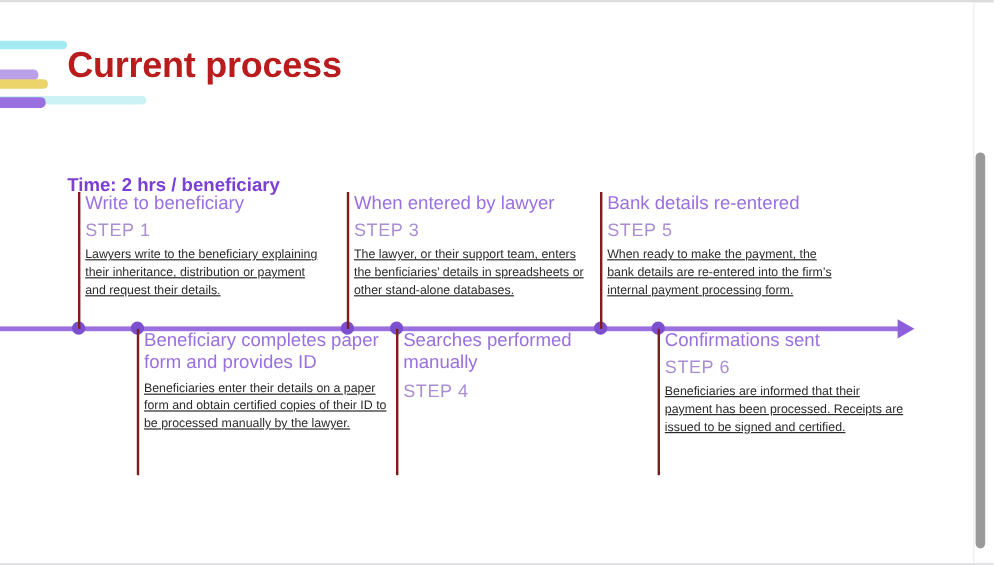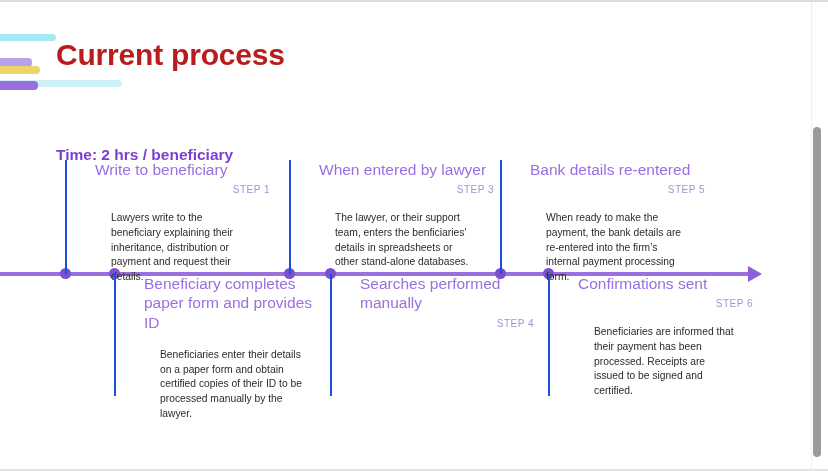--- a/index.html
+++ b/index.html
@@ -94,42 +94,42 @@
     height: 11px;
     border-radius: 50%;
     background: #7b4fd0;
     top: 266px;
   }
 
   
   .step-card {
     position: absolute;
     box-sizing: border-box;
-    border-left: 2px solid #1d4ed8;
-    padding-left: 28px;
+    border-left: 2px solid #7f1d1d;
+    padding-left: 4px;
   }
   .step-title {
     font-size: 15.5px;
     color: #9a6fe0;
     line-height: 1.25;
     margin: 0 0 5px 0;
     font-weight: normal;
   }
   .step-label {
-    font-size: 10px;
+    font-size: 15px;
     color: #a98fd2;
     letter-spacing: 0.5px;
     margin: 0 0 5px 0;
-    text-align: right;
   }
   .step-body {
     font-size: 10.3px;
     color: #2b2b2b;
     line-height: 1.42;
-    margin: 16px;
+    margin: 0;
+    text-decoration: underline;
   }
 
   
   #vertical-scrollbar-track {
     position: absolute;
     right: 3px;
     top: 0;
     width: 11px;
     height: 467px;
     background: transparent;

